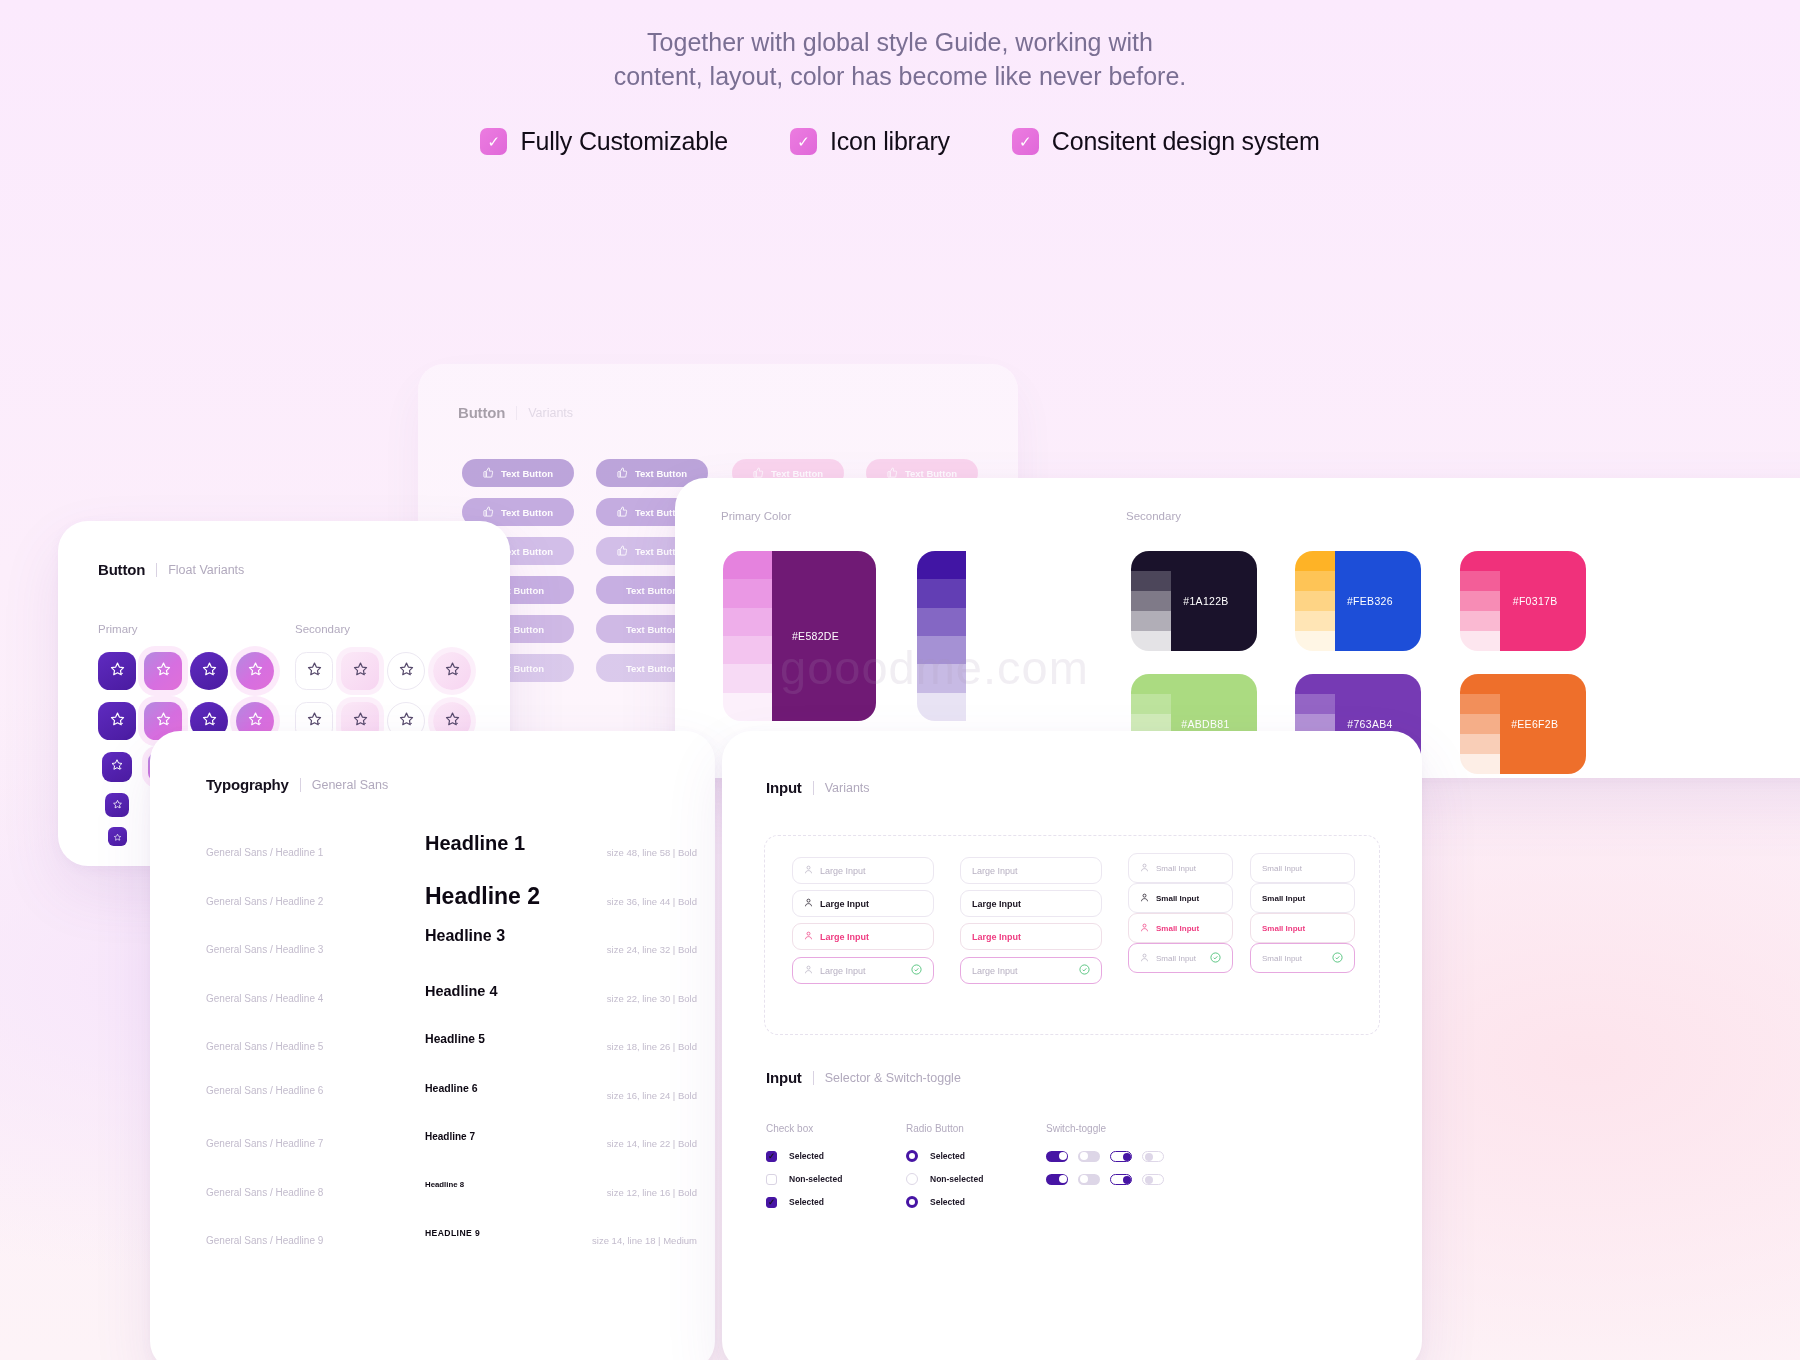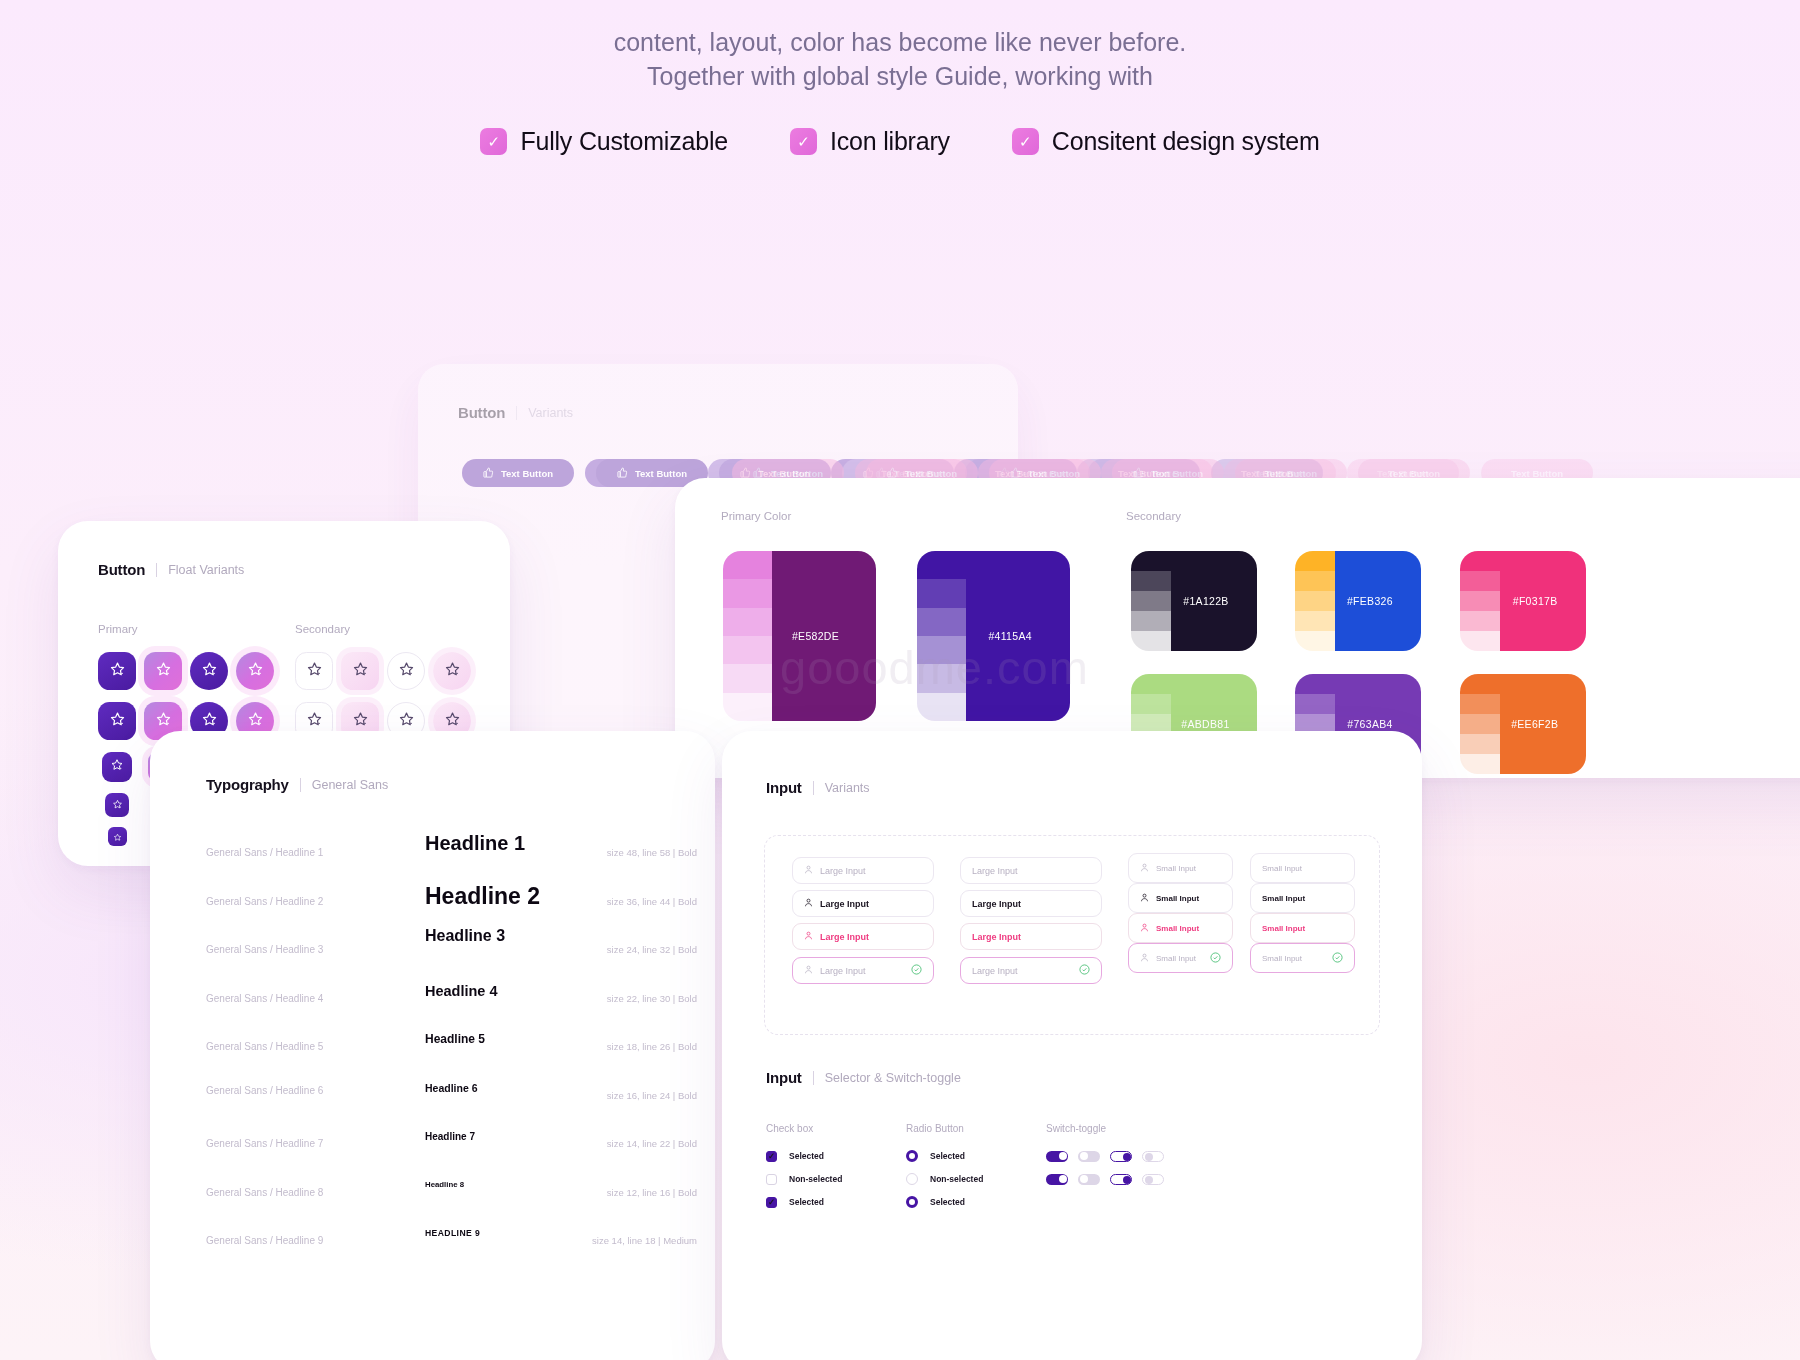--- a/index.html
+++ b/index.html
@@ -47,21 +47,21 @@
   .card-head .t2 { font-size:12.5px; color:#b1a9bd; }
   .sec-label { font-size:11.5px; color:#b3abbf; }
 
   
   #card-button-variants {
     left:418px; top:364px; width:600px; height:400px;
     background:rgba(255,255,255,0.46); opacity:.88;
     box-shadow:0 20px 50px rgba(140,80,170,0.07);
   }
   #card-button-variants .card-head { position:absolute; left:40px; top:40px; opacity:.42; }
-  .tb-col { position:absolute; display:flex; gap:11px; }
+  .tb-col { position:absolute; display:flex; flex-direction:column; gap:11px; }
   .txtbtn {
     width:112px; height:28px; border-radius:14px; display:flex; align-items:center;
     justify-content:center; gap:7px; color:#fff; font-size:9.5px; font-weight:600;
     background:#b49bd6;
   }
   .txtbtn.f2{ background:#bda4dd; }
   .txtbtn.f3{ background:#cdb8e6; }
   .txtbtn.f4{ background:#c0a7df; }
   .txtbtn.f5{ background:#c9b2e3; }
   .txtbtn.f6{ background:#d6c5ea; }
@@ -136,22 +136,22 @@
 </style>
 </head>
 <body>
 
 <div class="bg-wrap">
   <div class="bg-base"></div>
 </div>
 
 <div class="hero">
   <div class="hero-sub">
+    <div>Together with global style Guide, working with</div>
     <div>content, layout, color has become like never before.</div>
-    <div>Together with global style Guide, working with</div>
   </div>
   <div class="features">
     <div class="feature">
       <span class="cbox">✓</span>
       <span class="feature-label">Fully Customizable</span>
     </div>
     <div class="feature">
       <span class="cbox">✓</span>
       <span class="feature-label">Icon library</span>
     </div>
@@ -317,23 +317,20 @@
         </div>
       </div>
       <div class="swatch" style="left: 242px; top: 73px; width: 153px; height: 170px;">
         <div class="ramp">
           <i style="background: rgb(65, 21, 164);"></i>
           <i style="background: rgb(98, 62, 180);"></i>
           <i style="background: rgb(132, 103, 196);"></i>
           <i style="background: rgb(165, 145, 212);"></i>
           <i style="background: rgb(199, 186, 228);"></i>
           <i style="background: rgb(232, 227, 244);"></i>
-        </div>
-        <div class="main" style="background: rgb(65, 21, 164);">
-          <span class="hex">#4115A4</span>
         </div>
       </div>
       <div class="swatch" style="left: 456px; top: 73px; width: 126px; height: 100px;">
         <div class="ramp">
           <i style="background: rgb(26, 18, 43);"></i>
           <i style="background: rgb(76, 70, 90);"></i>
           <i style="background: rgb(127, 122, 136);"></i>
           <i style="background: rgb(177, 174, 183);"></i>
           <i style="background: rgb(228, 227, 230);"></i>
         </div>

